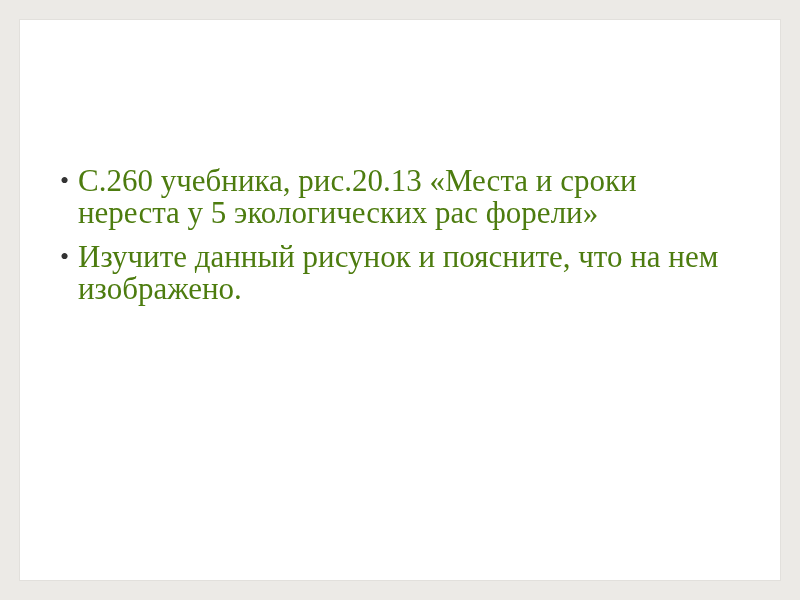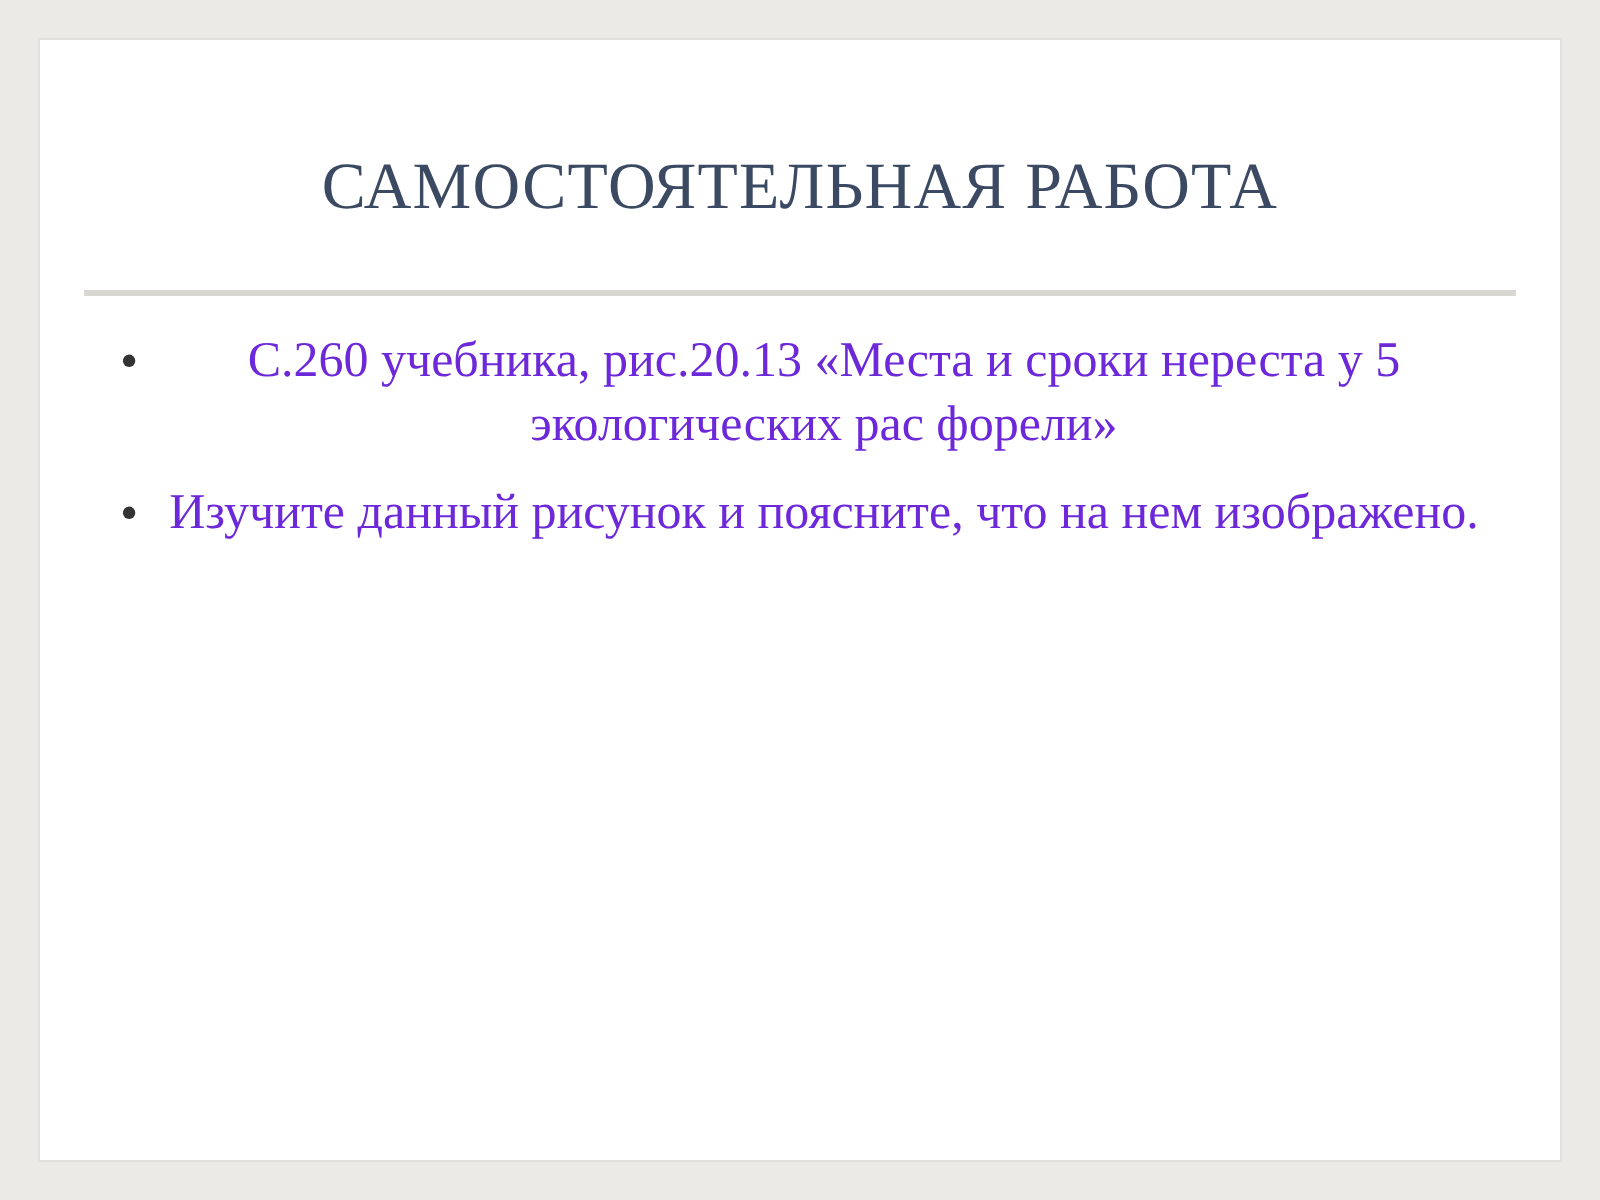--- a/index.html
+++ b/index.html
@@ -68,34 +68,30 @@
     flex: 0 0 auto;
     color: #333333;
     font-size: 26px;
     line-height: 31px;
     width: 18px;
     text-align: left;
   }
   .bullet-text {
     flex: 1 1 auto;
     font-family: "Liberation Serif", serif;
-    font-size: 25px;
+    font-size: 31px;
     line-height: 32px;
-    color: #6d28d9;
-    text-align: center;
+    color: #4d7c0f;
   }
 </style>
 </head>
 <body>
 
 <div class="slide">
 
-  <div class="title-band">
-    <div class="slide-title">Самостоятельная работа</div>
-  </div>
 
   <div class="body-area">
 
     <div class="bullet-item">
       <span class="bullet-dot">•</span>
       <span class="bullet-text">С.260 учебника, рис.20.13 «Места и сроки нереста у 5 экологических рас форели»</span>
     </div>
 
     <div class="bullet-item">
       <span class="bullet-dot">•</span>

